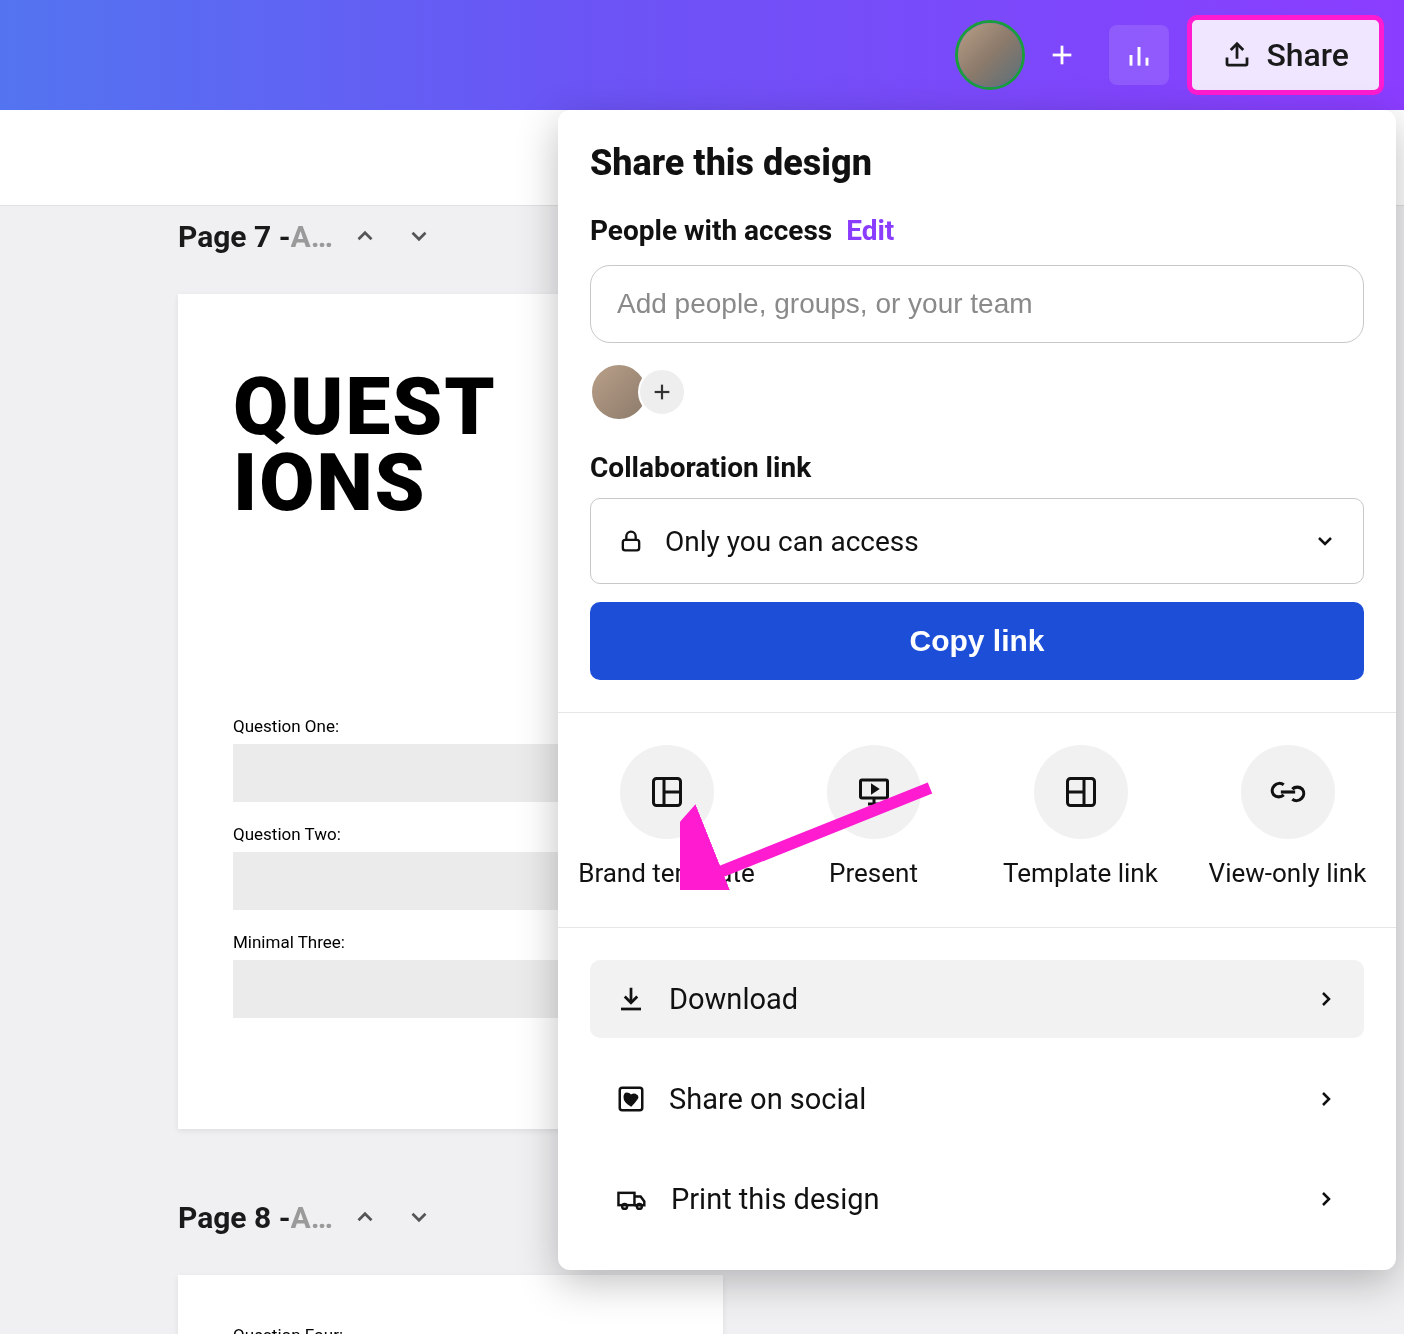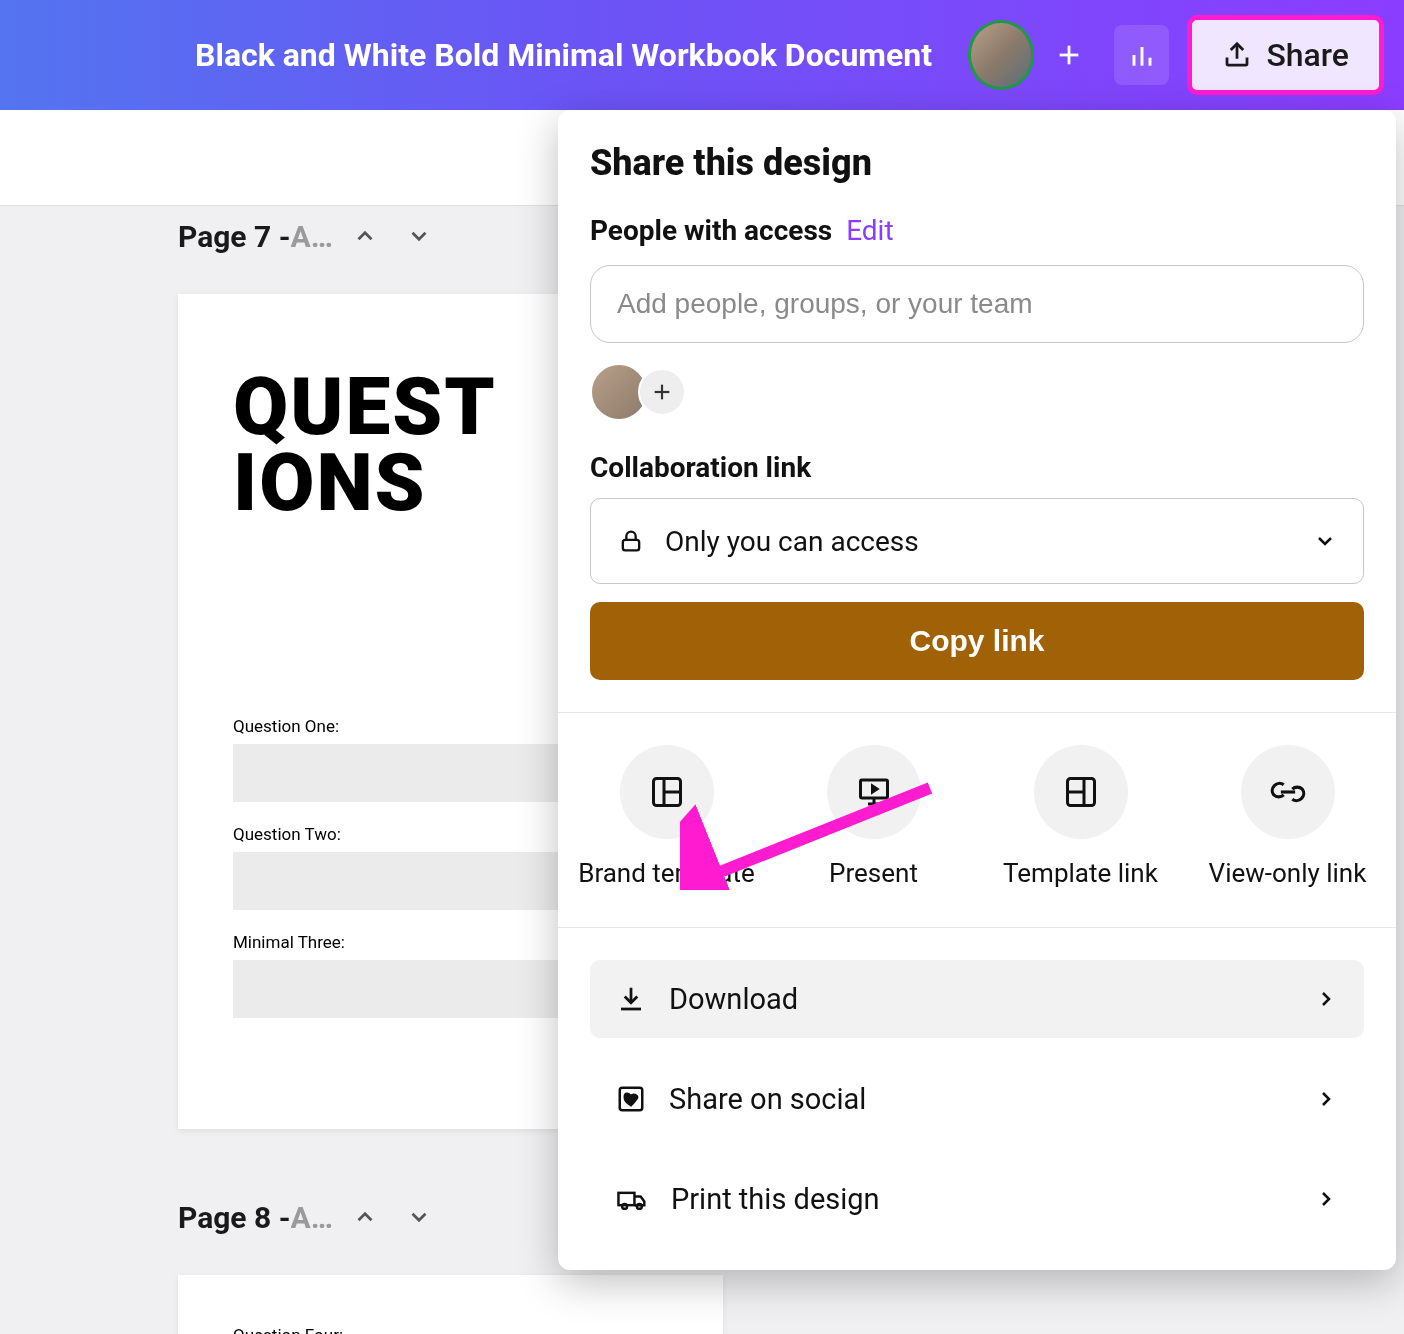--- a/index.html
+++ b/index.html
@@ -167,21 +167,21 @@
     gap: 14px;
     margin-bottom: 18px;
   }
   .sp-label {
     font-size: 28px;
     font-weight: 700;
     color: #111;
   }
   .edit-link {
     font-size: 28px;
-    font-weight: 400;
+    font-weight: 700;
     color: #8b3dff;
   }
   .people-input {
     width: 100%;
     height: 78px;
     border: 1px solid #c8c8c8;
     border-radius: 20px;
     padding: 0 26px;
     font-size: 28px;
     color: #111;
@@ -219,21 +219,21 @@
     align-items: center;
     padding: 0 26px;
     gap: 20px;
     font-size: 28px;
     color: #111;
   }
   .collab-dd .chev { margin-left: auto; }
   .copy-btn {
     width: 100%;
     height: 78px;
-    background: #a16207;
+    background: #1d4ed8;
     color: #fff;
     font-size: 30px;
     font-weight: 600;
     border: none;
     border-radius: 10px;
     margin-top: 18px;
     margin-bottom: 32px;
   }
   .divider { height:1px; background:#e6e6e6; }
   .action-grid {
@@ -282,21 +282,20 @@
     height: 110px;
     z-index:60;
     pointer-events:none;
   }
   svg { display:block; }
 </style>
 </head>
 <body>
 
 <div class="topbar">
-  <div class="doc-title">Black and White Bold Minimal Workbook Document</div>
   <div class="spacer"></div>
   <div class="avatar-ring">
     <div class="avatar-img"></div>
   </div>
   <div class="plus-btn">
     <svg width="28" height="28" viewBox="0 0 24 24" fill="none" stroke="#fff" stroke-width="2.4">
         <line x1="12" y1="4" x2="12" y2="20"></line>
         <line x1="4" y1="12" x2="20" y2="12"></line>
       </svg>
   </div>

